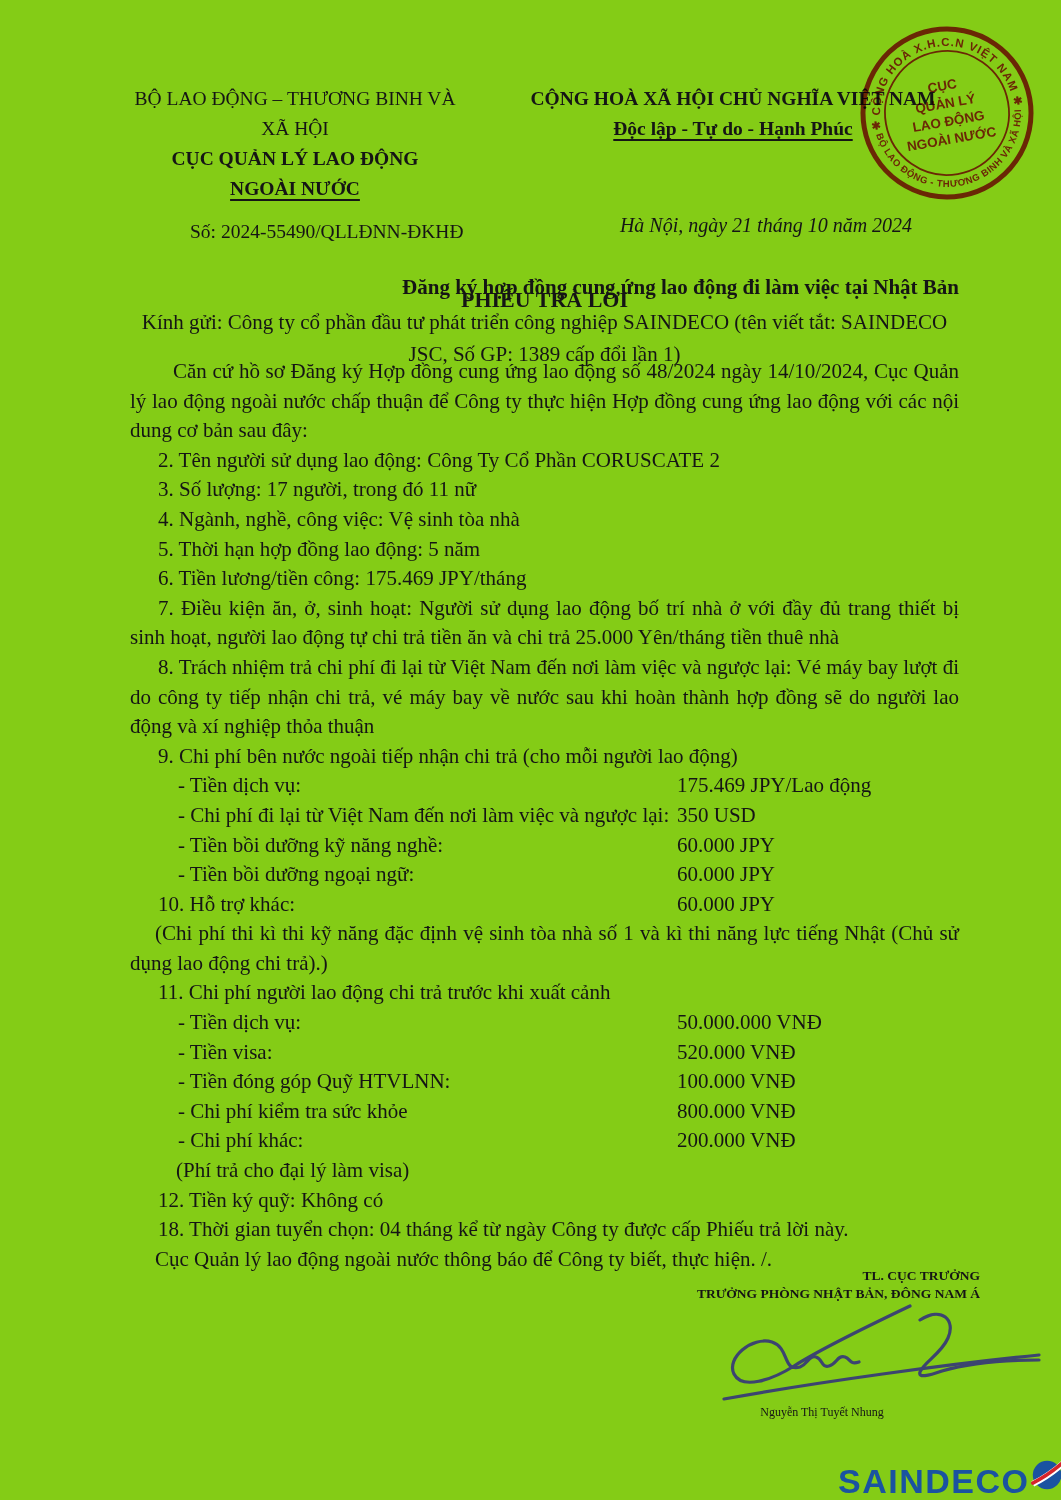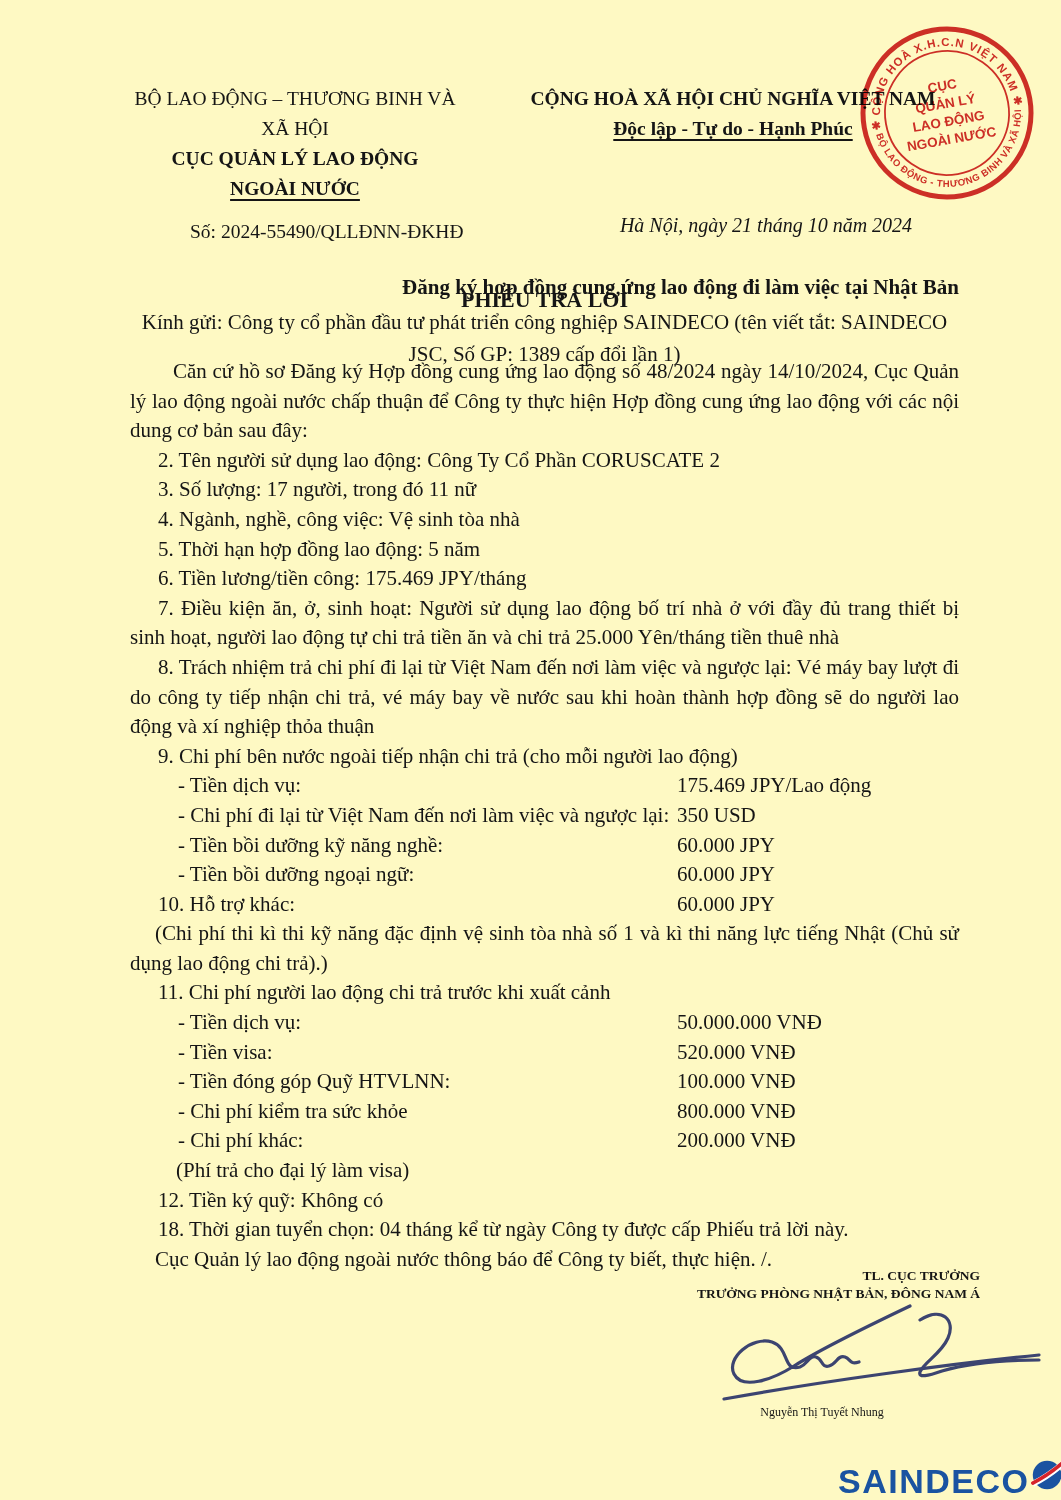--- a/index.html
+++ b/index.html
@@ -1,18 +1,18 @@
 <!DOCTYPE html>
 <html><head>
 <meta charset="utf-8">
 <style>
   html,body{margin:0;padding:0;background:#e8e8e8;}
   .page{
     position:relative; width:1061px; height:1500px; margin:0 auto;
-    background:#fef9c3; overflow:hidden;
+    background:#84cc16; overflow:hidden;
     font-family:"Liberation Serif", serif; color:#151515;
   }
   
   .hdr-left{position:absolute; top:84px; left:128px; width:334px; text-align:center;
     font-size:19.5px; line-height:30px;}
   .hdr-left .dept{font-weight:bold;}
   .u{ text-decoration:underline; text-decoration-thickness:2px; text-underline-offset:4px;}
   .doc-number{position:absolute; top:221px; left:190px; font-size:19.5px;}
   .hdr-right{position:absolute; top:84px; left:505px; width:456px; text-align:center;
     font-size:19.5px; line-height:30px; font-weight:bold;}

